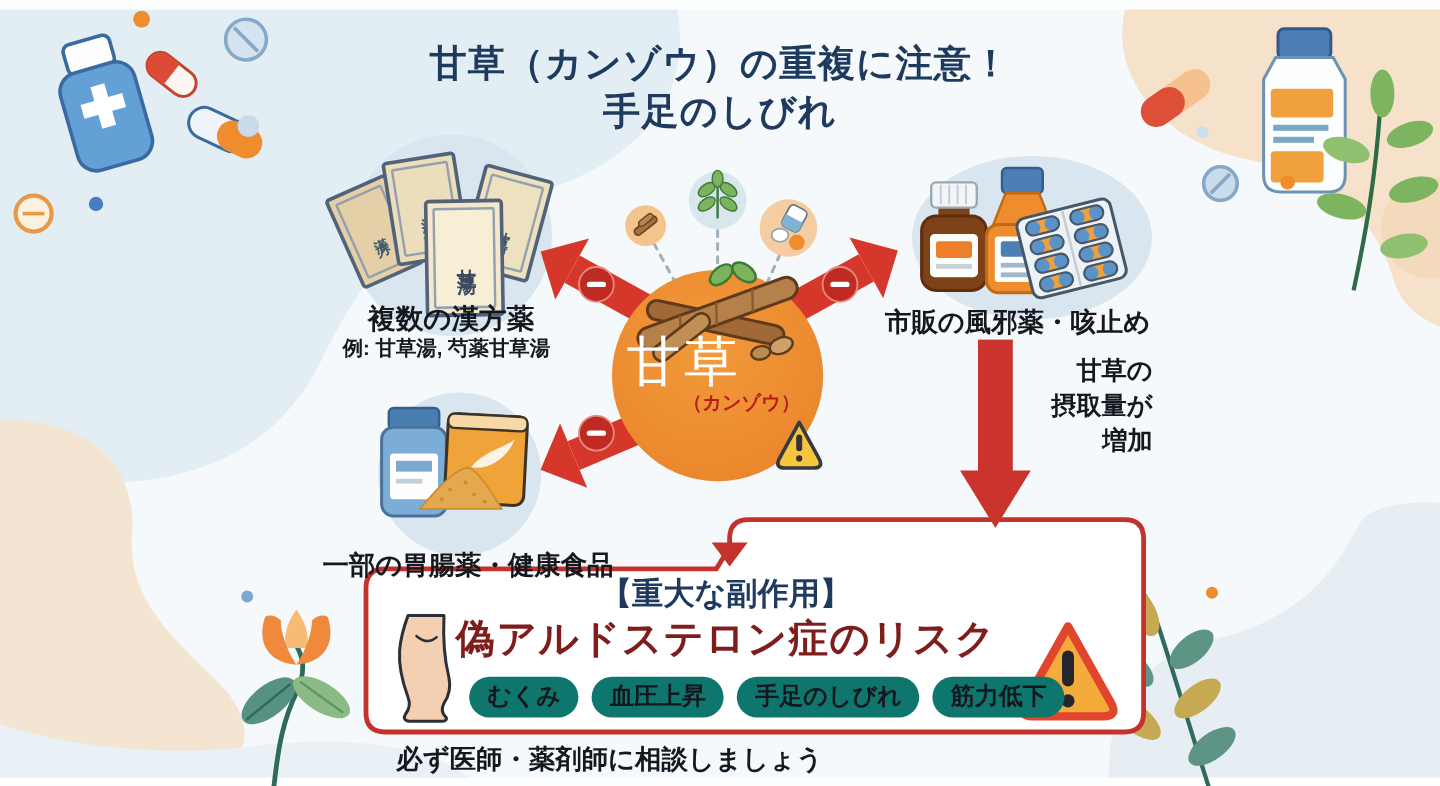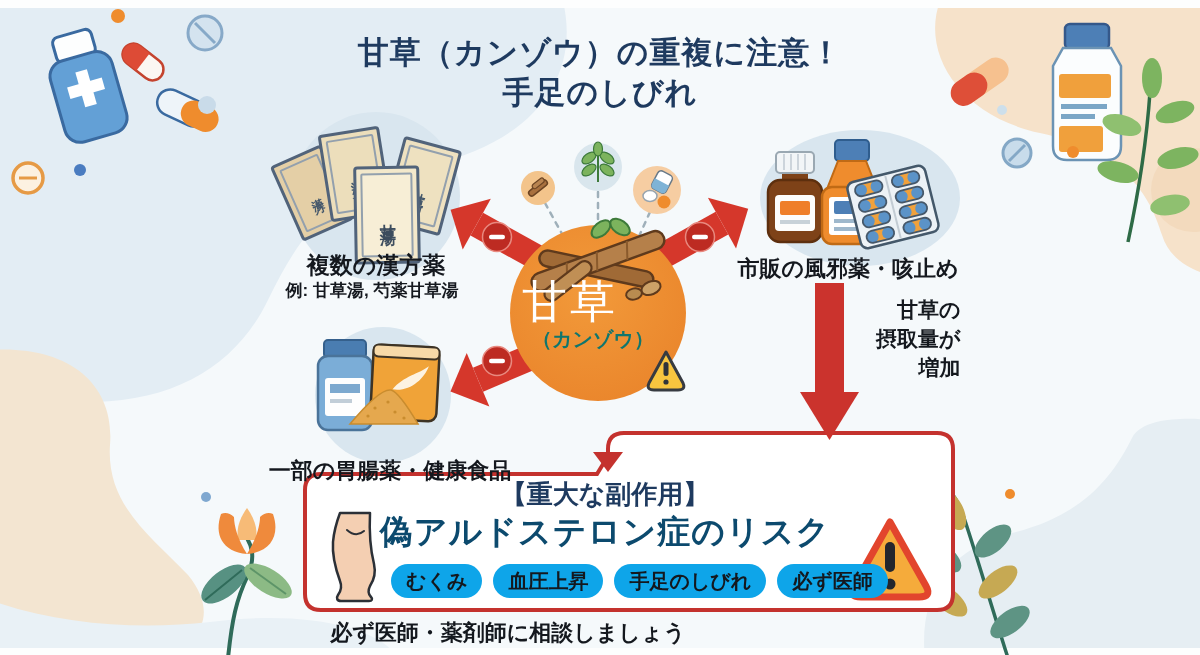--- a/index.html
+++ b/index.html
@@ -15,26 +15,26 @@
     left:0;top:33px;width:1200px;text-align:center;z-index:3;
     color:#1e3a5f;font-weight:800;font-size:31px;line-height:40px;letter-spacing:1px;
   }
   .label{z-index:3;text-align:center;font-weight:800;color:#14181e;}
   .kampo-label{left:226px;top:250px;width:300px;font-size:23px;}
   .kampo-example{left:212px;top:279px;width:320px;font-size:17px;font-weight:700;}
   .otc-label{left:698px;top:254px;width:300px;font-size:22px;}
   .stomach-label{left:225px;top:436px;width:330px;font-size:22px;margin-top:20px;}
   .increase-note{left:856px;top:295px;z-index:3;font-weight:800;font-size:21px;line-height:29px;color:#14181e;text-align:right;margin-left:20px;}
   .center-name{left:470px;top:272px;width:200px;text-align:center;z-index:3;color:#ffffff;font-size:45px;font-weight:400;letter-spacing:3px;}
-  .center-reading{left:483px;top:326px;width:220px;text-align:center;z-index:3;color:#0f766e;font-size:20px;font-weight:800;}
+  .center-reading{left:508px;top:326px;width:220px;text-align:center;z-index:3;color:#b91c1c;font-size:16px;font-weight:800;}
   .box-heading{left:305px;top:477px;width:600px;font-size:26px;color:#1e3a5f;text-align:center;}
-  .box-risk{left:325px;top:510px;width:560px;font-size:33px;font-weight:900;color:#0c4a6e;letter-spacing:1px;}
+  .box-risk{left:325px;top:510px;width:560px;font-size:33px;font-weight:900;color:#7f1d1d;letter-spacing:1px;}
   .tags{left:391px;top:564px;z-index:3;display:flex;gap:11px;}
   .tag{
-    background:#0ea5e9;border-radius:18px;padding:3px 15px;height:28px;line-height:28px;
+    background:#0f766e;border-radius:18px;padding:3px 15px;height:28px;line-height:28px;
     font-size:20px;font-weight:800;color:#14181e;white-space:nowrap;
   }
   .footer-note{left:0;top:618px;width:1016px;font-size:22px;}
   
   .packets{left:280px;top:126px;width:190px;height:170px;z-index:2;}
   .packet{
     position:absolute;border:3px solid #51637a;border-radius:4px;background:#ead8b4;
   }
   .packet .panel{
     position:absolute;inset:4px;border:2px solid #93a0ad;border-radius:2px;
@@ -393,17 +393,17 @@
   <div class="abs center-name">甘草</div>
   <div class="abs center-reading">（カンゾウ）</div>
 
   <div class="abs label box-heading">【重大な副作用】</div>
   <div class="abs label box-risk">偽アルドステロン症のリスク</div>
 
   <div class="abs tags">
     <span class="tag">むくみ</span>
     <span class="tag">血圧上昇</span>
     <span class="tag">手足のしびれ</span>
-    <span class="tag">必ず医師</span>
+    <span class="tag">筋力低下</span>
   </div>
 
   <div class="abs label footer-note">必ず医師・薬剤師に相談しましょう</div>
 </div>
 
 </body></html>

